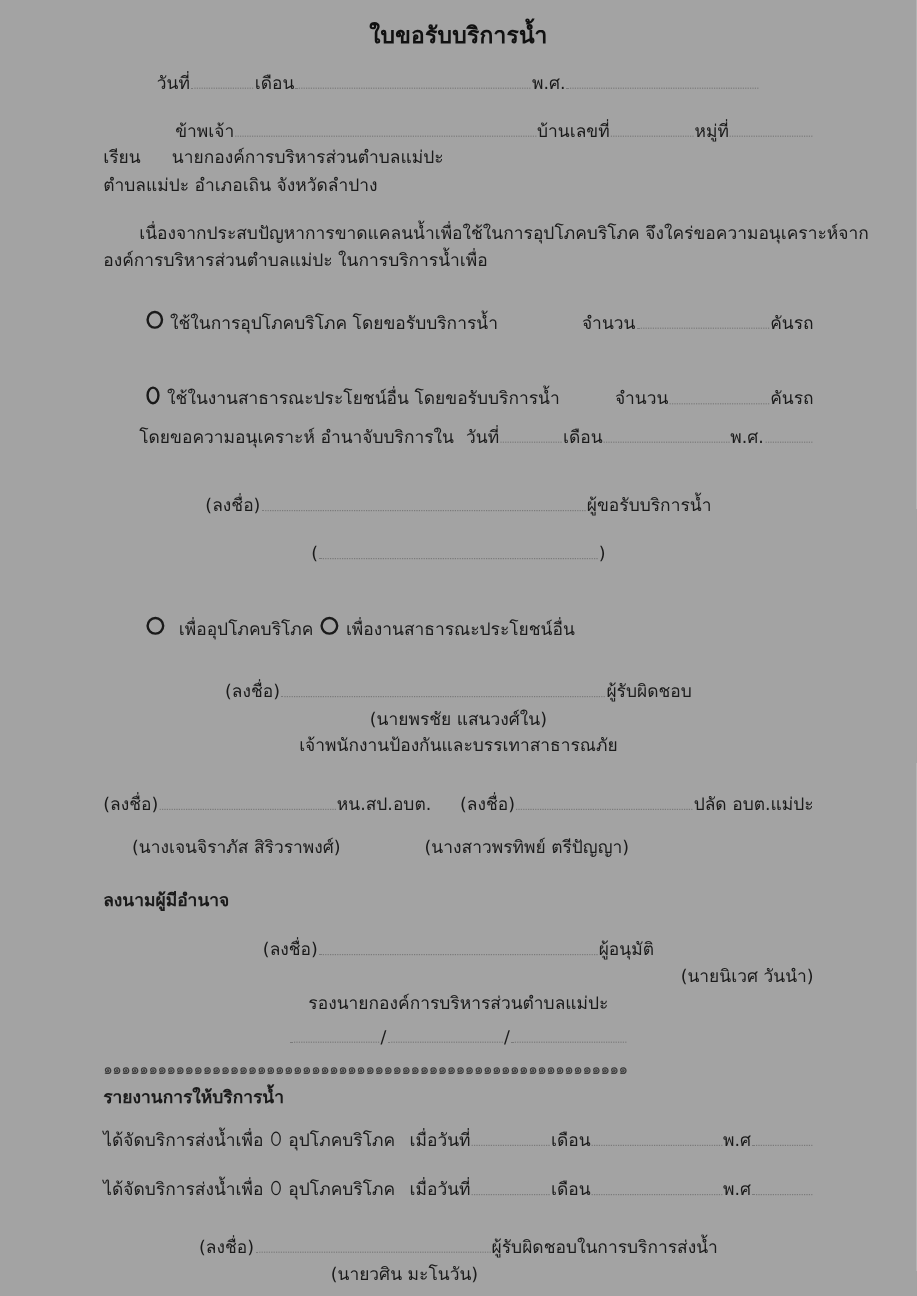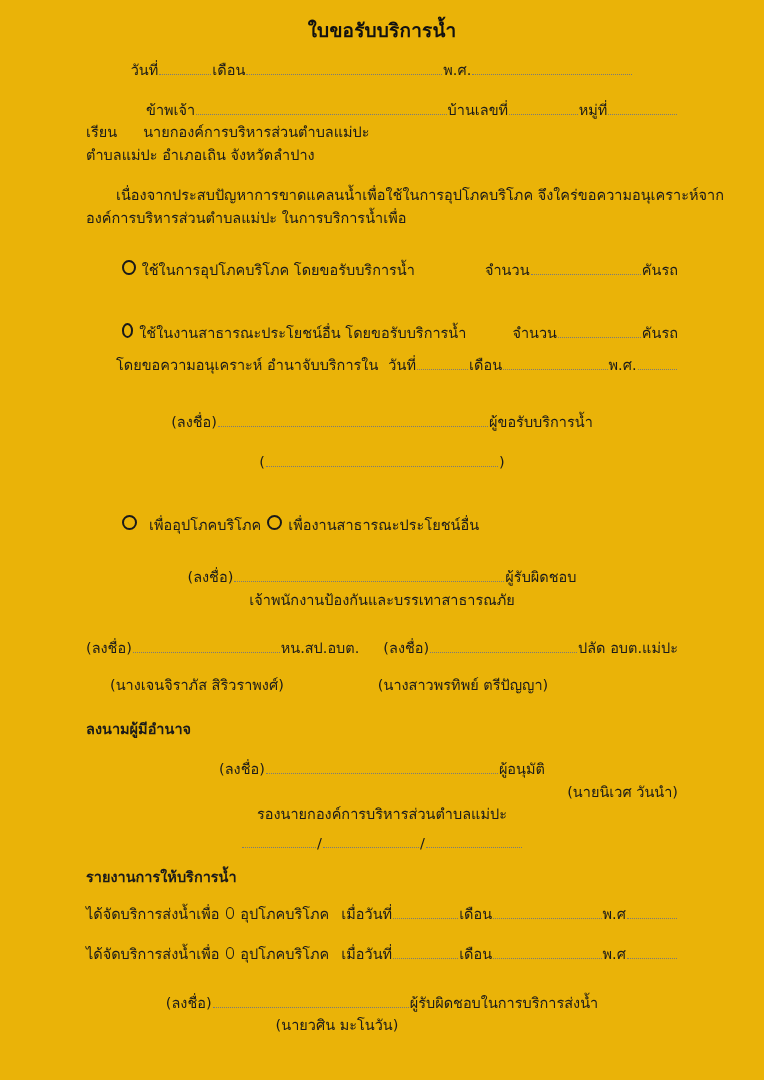--- a/index.html
+++ b/index.html
@@ -14,21 +14,21 @@
     color: #1a1a1a;
     position: relative;
     overflow: hidden;
   }
   .page {
     width: 764px;
     height: 1080px;
     position: relative;
     box-sizing: border-box;
     padding: 0 86px;
-    background: #eab308;
+    background: #a3a3a3;
   }
 
   
   .doc-title {
     text-align: center;
     font-size: 19px;
     font-weight: bold;
     letter-spacing: 0.2px;
     margin: 0;
     padding-top: 16px;
@@ -207,38 +207,39 @@
     <span>เพื่องานสาธารณะประโยชน์อื่น</span>
   </div>
 
   <div class="sp-30"></div>
 
   <div class="row center line">
     <span>(ลงชื่อ)</span>
     <span class="dots d-4xl"></span>
     <span>ผู้รับผิดชอบ</span>
   </div>
+  <div class="line" style="text-align:center">(นายพรชัย  แสนวงศ์ใน)</div>
   <div class="line" style="text-align:center">เจ้าพนักงานป้องกันและบรรเทาสาธารณภัย</div>
 
   <div class="sp-26"></div>
 
   <div class="row line">
     <span>(ลงชื่อ)</span>
     <span class="dots d-xxl"></span>
     <span>หน.สป.อบต.</span>
     <span style="margin-left:24px">(ลงชื่อ)</span>
     <span class="dots d-xxl"></span>
     <span>ปลัด อบต.แม่ปะ</span>
   </div>
 
   <div class="sp-14"></div>
 
   <div class="row line">
     <span style="margin-left:24px">(นางเจนจิราภัส  สิริวราพงศ์)</span>
-    <span style="margin-left:94px">(นางสาวพรทิพย์  ตรีปัญญา)</span>
+    <span style="margin-left:70px">(นางสาวพรทิพย์  ตรีปัญญา)</span>
   </div>
 
   <div class="sp-22"></div>
 
   <div class="line bold">ลงนามผู้มีอำนาจ</div>
 
   <div class="sp-18"></div>
 
   <div class="row center line">
     <span>(ลงชื่อ)</span>
@@ -253,20 +254,21 @@
   <div class="row center line">
     <span class="dots d-sm"></span>
     <span>/</span>
     <span class="dots d-md"></span>
     <span>/</span>
     <span class="dots d-md"></span>
   </div>
 
   <div class="sp-6"></div>
 
+  <div class="sep">๑๑๑๑๑๑๑๑๑๑๑๑๑๑๑๑๑๑๑๑๑๑๑๑๑๑๑๑๑๑๑๑๑๑๑๑๑๑๑๑๑๑๑๑๑๑๑๑๑๑๑๑๑๑๑๑๑๑</div>
 
   <div class="sp-6"></div>
 
   <div class="line bold">รายงานการให้บริการน้ำ</div>
 
   <div class="sp-14"></div>
 
   <div class="row line">
     <span>ได้จัดบริการส่งน้ำเพื่อ</span>
     <span class="radio sm"></span>

